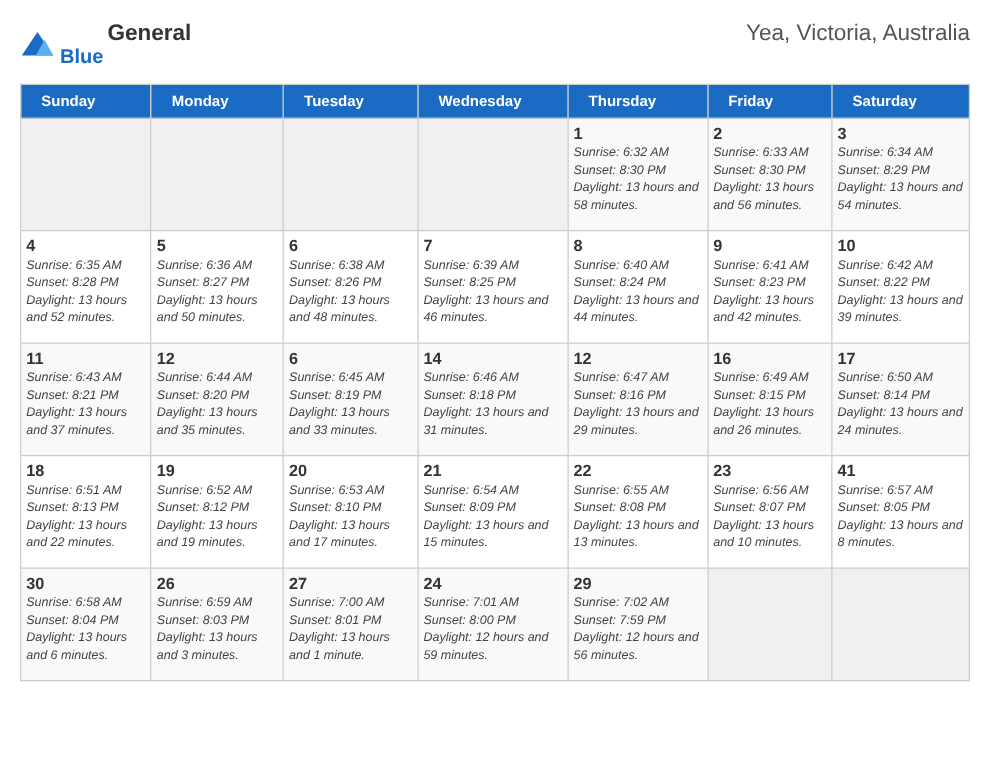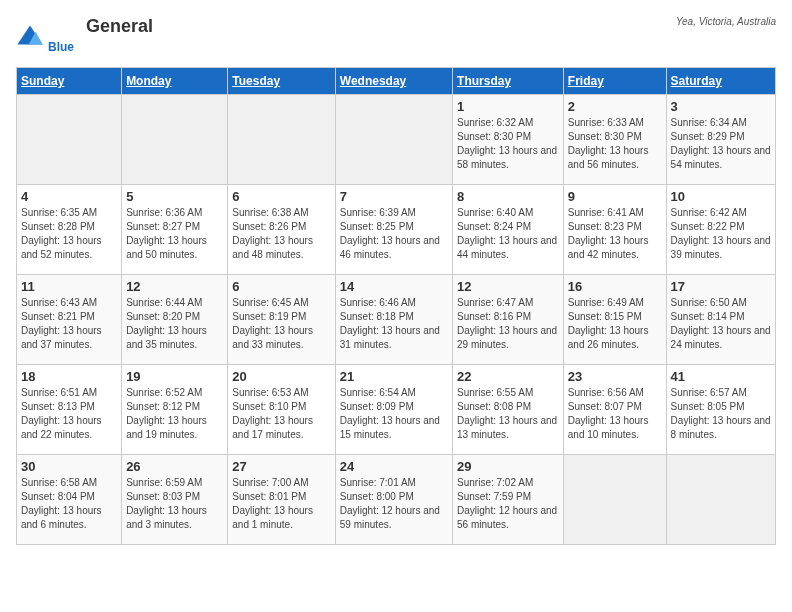--- a/index.html
+++ b/index.html
@@ -21,54 +21,52 @@
       align-items: center;
       gap: 4px;
     }
     .logo-text-general {
       font-size: 18px;
       font-weight: bold;
       color: #333;
       margin-left: 38px;
     }
     .logo-text-blue {
-      font-size: 12px;
+      font-size: 16px;
       font-weight: bold;
       color: #1a6bc4;
     }
     .logo-icon {
       width: 28px;
       height: 28px;
     }
     .title-block {
       text-align: right;
     }
     .main-title {
       font-size: 32px;
       font-weight: bold;
       color: #333;
     }
     .subtitle {
-      font-size: 10px;
+      font-size: 18px;
       color: #555;
-      font-style: italic;
     }
     table {
       width: 100%;
       border-collapse: collapse;
     }
     thead tr th {
       background-color: #1a6bc4;
       color: white;
       font-size: 12px;
       font-weight: bold;
-      padding: 6px 4px;
+      padding: 6px 16px;
       text-align: left;
       border: 1px solid #ccc;
-      text-decoration: underline;
     }
     tbody tr td {
       border: 1px solid #ccc;
       vertical-align: top;
       padding: 4px 4px;
       font-size: 10px;
       color: #333;
       min-height: 80px;
       height: 90px;
       background: #fff;
@@ -79,20 +77,21 @@
     .day-num {
       font-size: 13px;
       font-weight: bold;
       color: #333;
       margin-bottom: 2px;
     }
     .day-detail {
       font-size: 10px;
       color: #444;
       line-height: 1.4;
+      font-style: italic;
     }
     .empty-cell {
       background: #f0f0f0 !important;
     }
   </style>
 </head>
 <body>
 
 <div class="header">
   <div class="logo">

